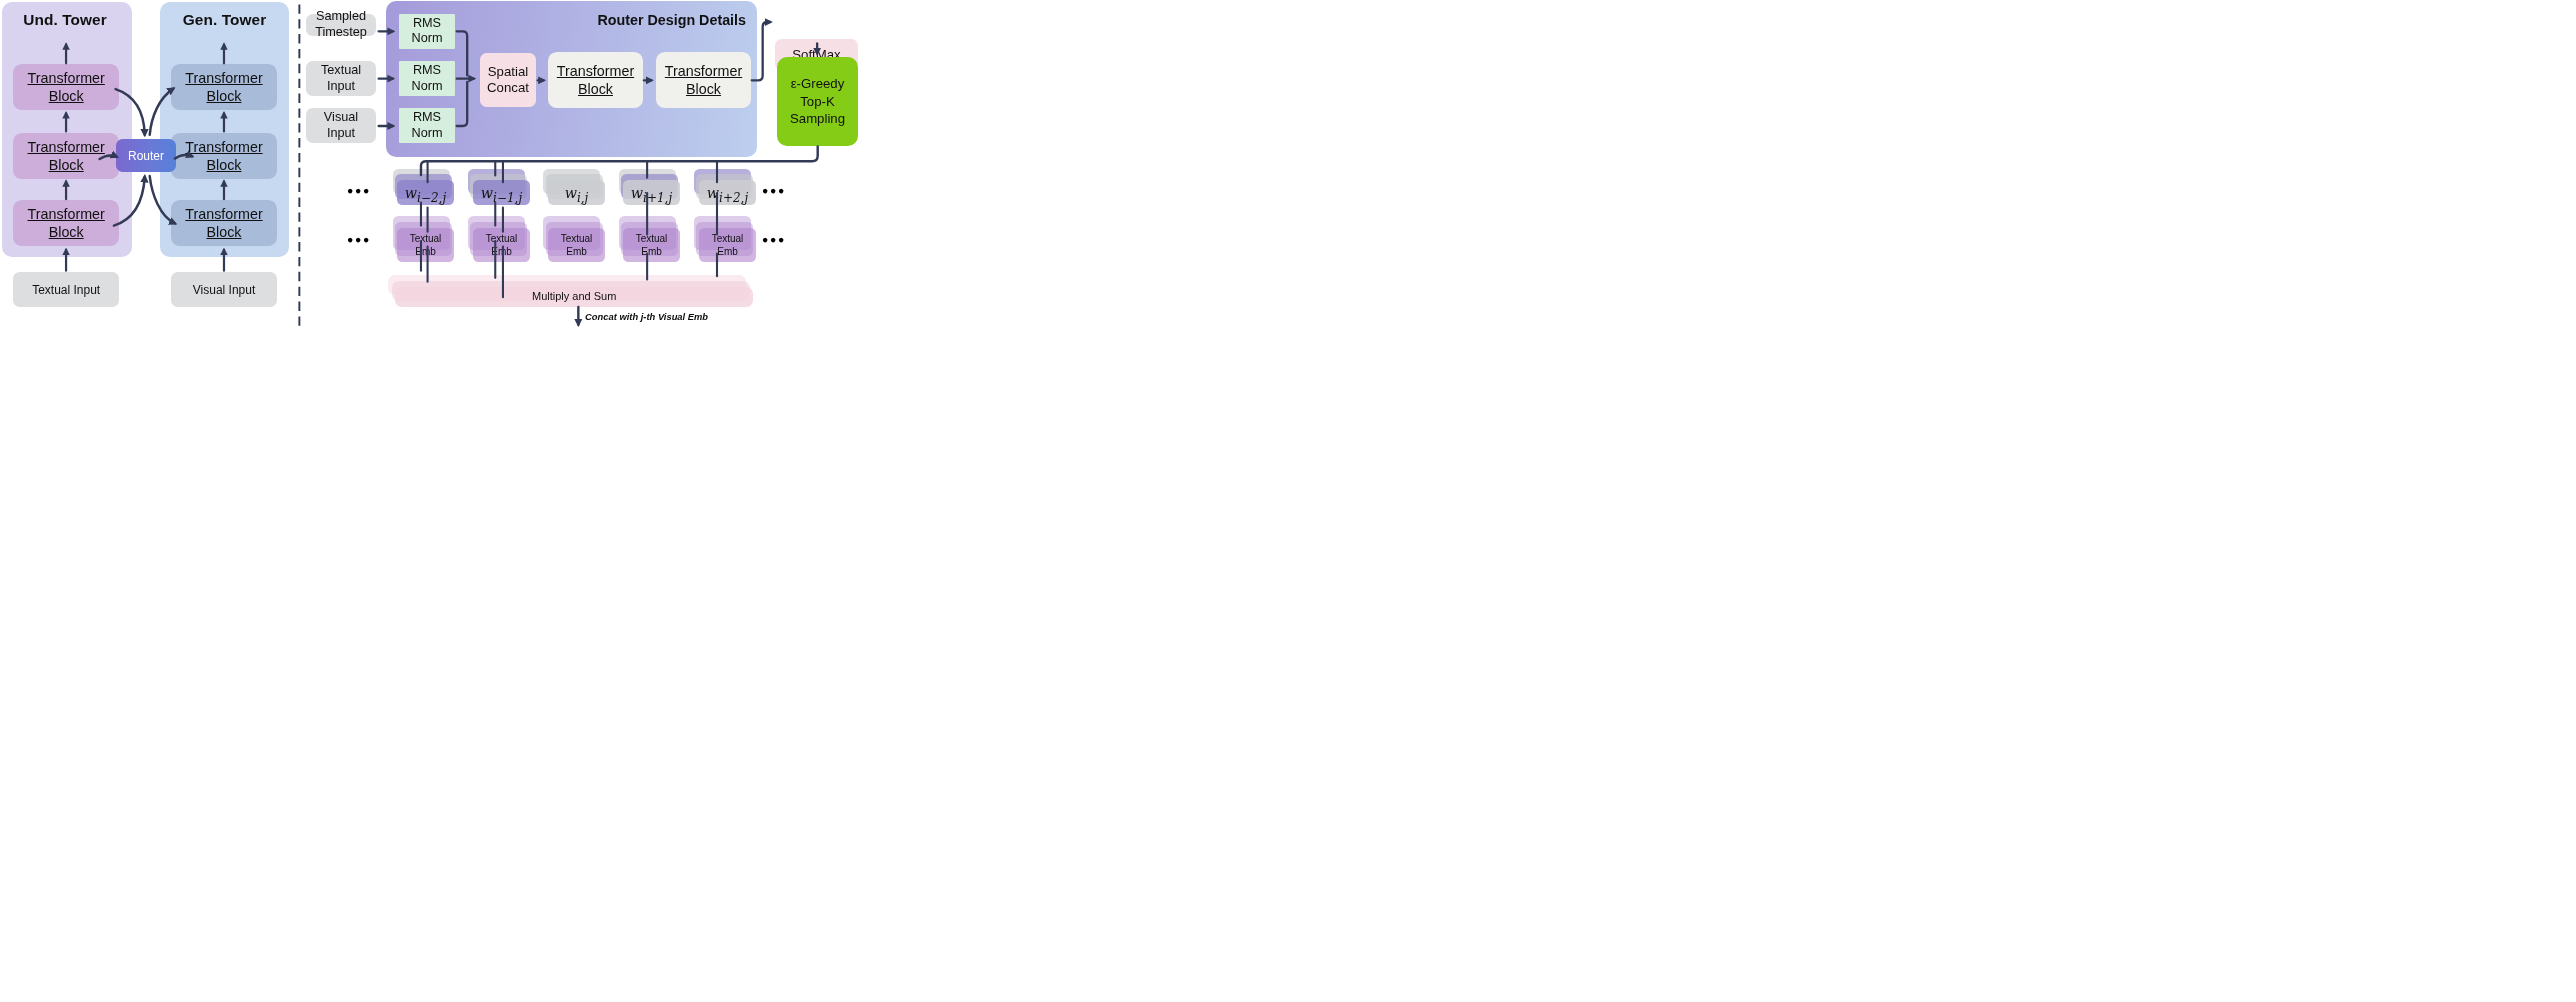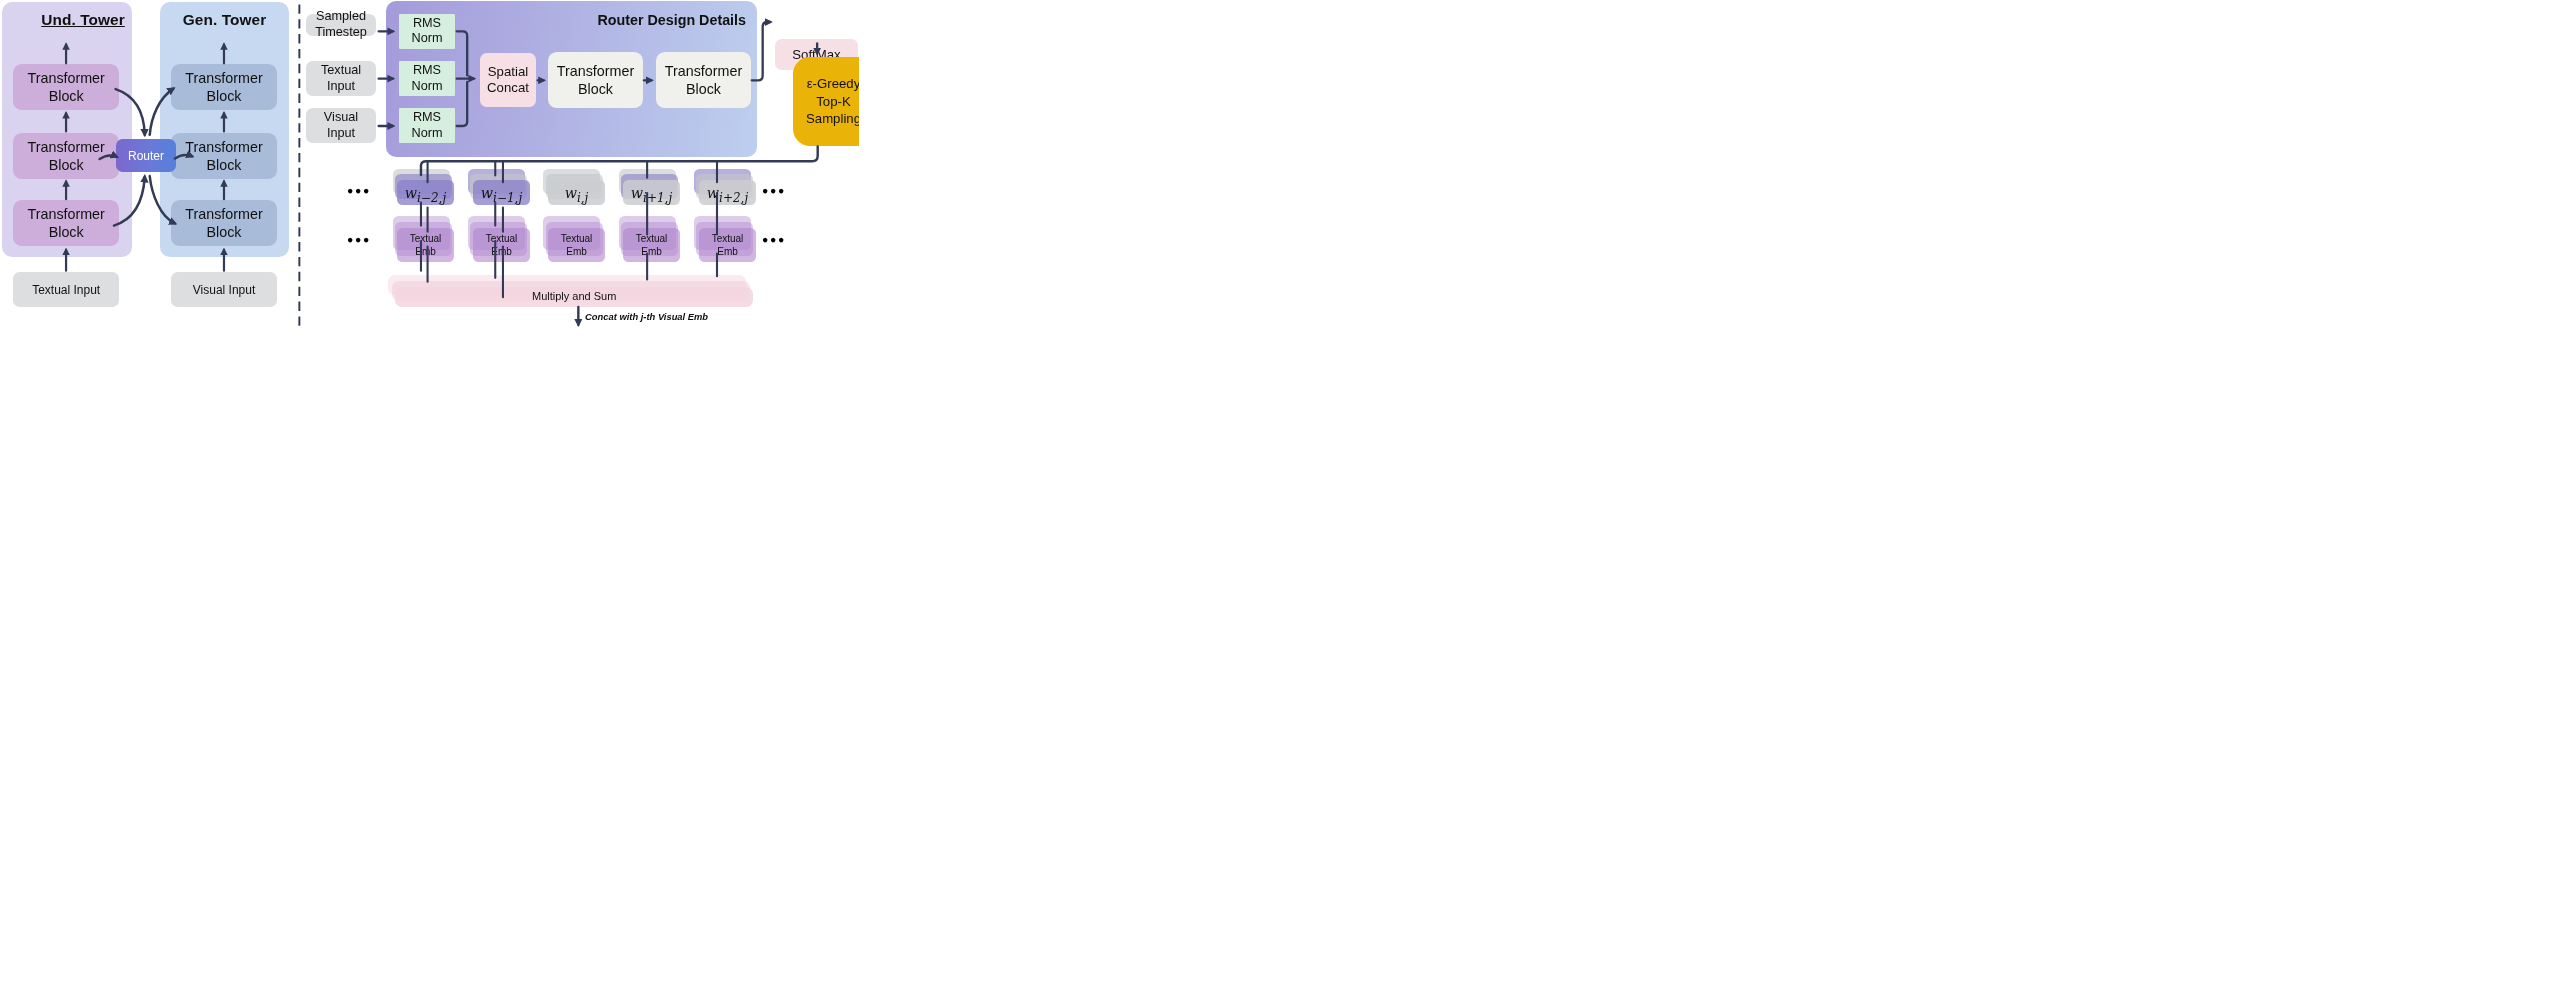--- a/index.html
+++ b/index.html
@@ -10,33 +10,33 @@
   .abs{position:absolute;box-sizing:border-box;}
   .panel{border-radius:10px;}
   .und-panel{background:#d9d3ef;}
   .gen-panel{background:#c7d8f1;}
   .rd-panel{background:linear-gradient(100deg,#a49bda 0%,#aeaee2 40%,#bdcfee 100%);}
   .tower-title{font-weight:bold;font-size:15.4px;text-align:center;letter-spacing:0.1px;}
   .rd-title{font-weight:bold;font-size:14.3px;text-align:right;}
   .block{display:flex;align-items:center;justify-content:center;text-align:center;border-radius:8.8px;}
   .und-block{background:#cdaeda;}
   .gen-block{background:#a8bcda;}
-  .tb-text{font-size:14.3px;line-height:1.28;}
+  .tb-text{font-size:14.3px;line-height:1.28;text-decoration:underline;}
   .gray-box{background:#dcdee0;border-radius:6.6px;display:flex;align-items:center;justify-content:center;text-align:center;}
   .input-text{font-size:12px;}
   .sm-text{font-size:12.7px;line-height:1.24;}
   .rms-box{background:#d6eedd;border-radius:1px;display:flex;align-items:center;justify-content:center;text-align:center;}
   .pink-box{background:#f7dfe6;border-radius:6.6px;display:flex;align-items:center;justify-content:center;text-align:center;}
   .white-box{background:#f0f1ed;border-radius:8.8px;display:flex;align-items:center;justify-content:center;text-align:center;}
   .router-box{
     background:linear-gradient(90deg,#7b68ce 0%,#6a79d6 55%,#5680db 100%);
     border-radius:6.6px;display:flex;align-items:center;justify-content:center;
     color:#fff;font-size:12px;
   }
-  .egreedy-box{background:#eab308;border-radius:17px;display:flex;align-items:center;justify-content:center;text-align:center;margin-left:16px;}
+  .egreedy-box{background:#84cc16;border-radius:10px;display:flex;align-items:center;justify-content:center;text-align:center;}
   .eg-text{font-size:13.2px;line-height:1.35;}
   .softmax-box{background:#f7dfe6;border-radius:6.6px;display:flex;align-items:center;justify-content:center;font-size:13.2px;}
   .layer{position:absolute;border-radius:5.5px;}
   .w-front{display:flex;align-items:center;justify-content:center;}
   .w-math{font-family:"DejaVu Serif", serif;font-style:italic;font-size:14.3px;color:#141414;}
   .w-math sub{font-size:12px;line-height:0;text-align:right;}
   .emb-text{font-size:10px;line-height:1.33;text-align:center;width:100%;}
   .purple-layer{background:rgba(138,128,200,0.62);}
   .purple-layer-front{background:rgba(140,129,203,0.78);}
   .gray-layer{background:rgba(196,198,201,0.62);}
@@ -51,21 +51,21 @@
   svg.overlay{position:absolute;left:0;top:0;pointer-events:none;}
 </style>
 </head>
 <body>
 
 <div class="stage">
 
   <div class="abs panel und-panel" style="left:1.7px;top:2.2px;width:130px;height:255px;"></div>
   <div class="abs panel gen-panel" style="left:160px;top:2.2px;width:129px;height:255px;"></div>
 
-  <div class="abs tower-title" style="left:18px;top:11px;width:130px;text-decoration:underline;">Und. Tower</div>
+  <div class="abs tower-title" style="left:0;top:11px;width:130px;">Und. Tower</div>
   <div class="abs tower-title" style="left:160px;top:11px;width:129px;">Gen. Tower</div>
 
   <div class="abs block und-block" style="left:13.2px;top:64px;width:106px;height:46px;">
     <div class="tb-text two-line">
         <span>Transformer</span>
         <span>Block</span>
       </div>
   </div>
   <div class="abs block und-block" style="left:13.2px;top:133px;width:106px;height:46px;">
     <div class="tb-text two-line">

